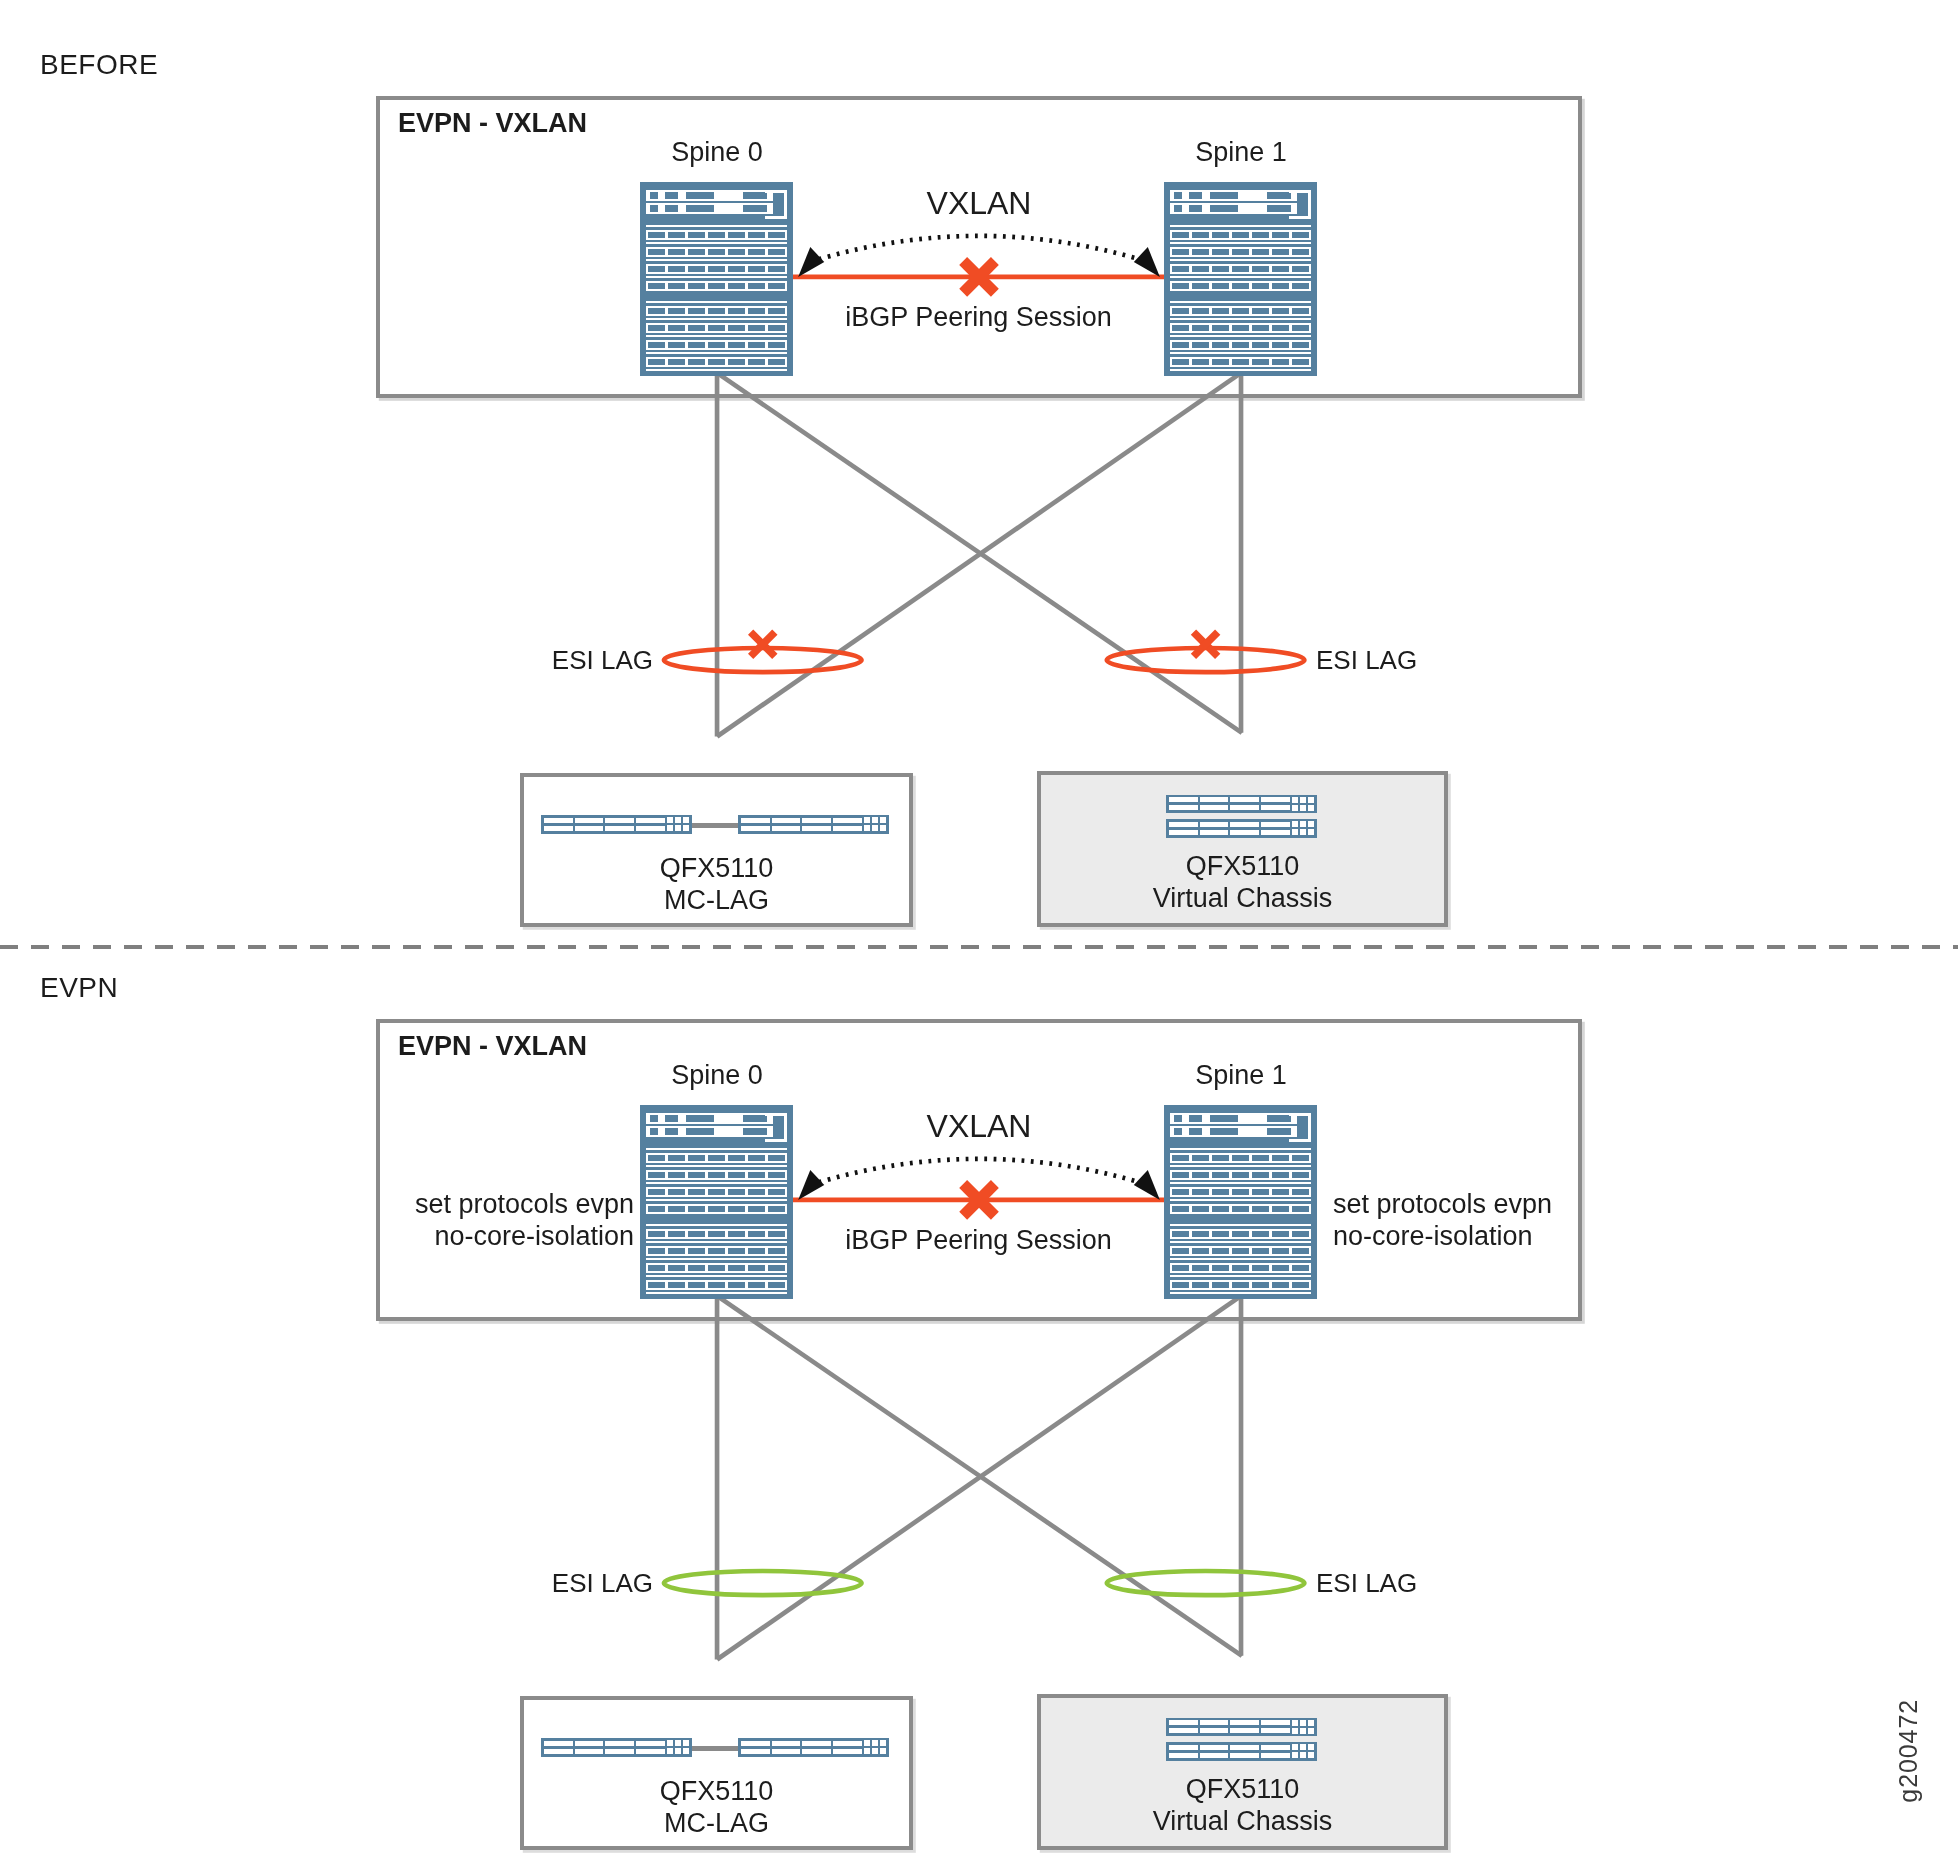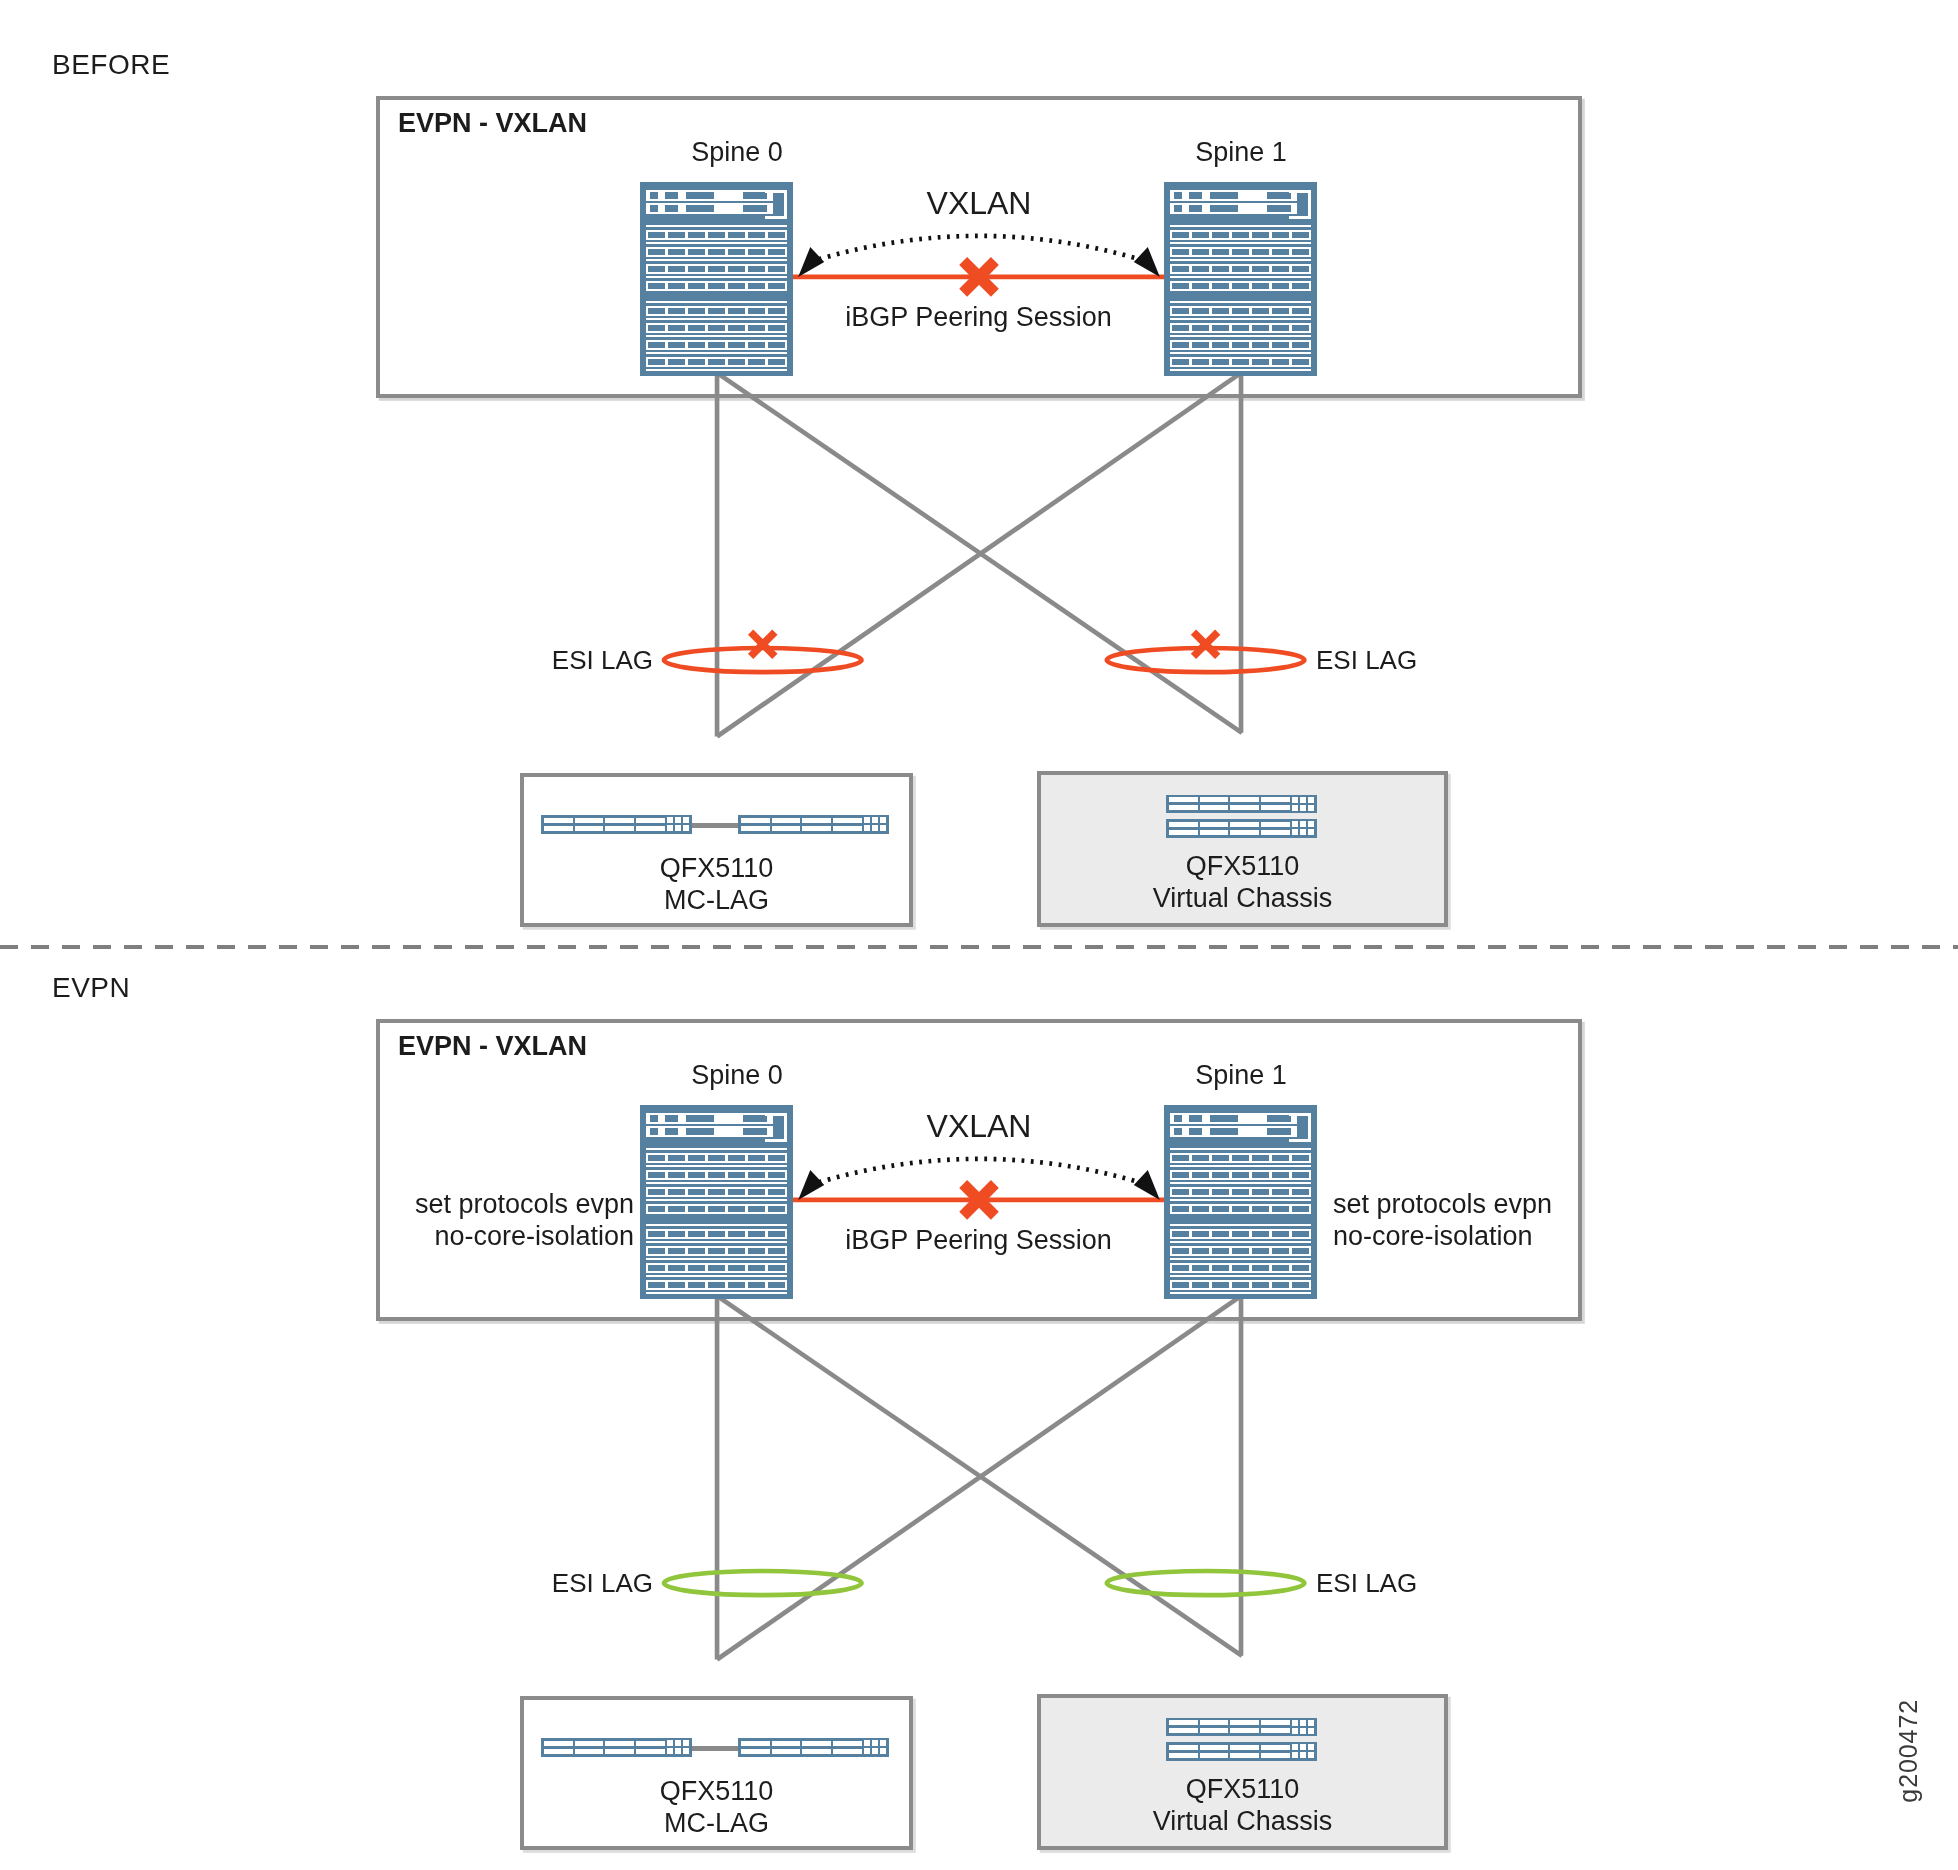--- a/index.html
+++ b/index.html
@@ -3,31 +3,31 @@
 <meta charset="utf-8">
 <style>
   html,body { margin:0; padding:0; background:#ffffff; }
   body { font-family:"Liberation Sans", sans-serif; color:#1c1c1c; }
   .canvas { position:relative; width:1959px; height:1871px; background:#fff; overflow:hidden; }
 
   .panel { position:absolute; left:0; width:1959px; height:923px; }
   .p-before { top:0;    --ring: var(--alert-red); }
   .p-after  { top:923px; --ring: var(--ok-green); }
 
-  .sec-title { position:absolute; left:52px; top:49px; font-size:28px; letter-spacing:0.5px; }
+  .sec-title { position:absolute; left:40px; top:49px; font-size:28px; letter-spacing:0.5px; }
 
   .evpn-box { position:absolute; left:376px; top:96px; width:1206px; height:302px;
               border:4.7px solid #8b8b8b; background:#fff; box-sizing:border-box;
               box-shadow:2.8px 2.8px 0 rgba(120,120,120,.3); }
   .evpn-label { position:absolute; left:398px; top:108px; font-size:27px;font-weight:bold; }
 
   .overlay { position:absolute; left:0; top:0; width:1959px; height:923px; pointer-events:none; }
 
   .spine-label { position:absolute; top:137px; width:224px; text-align:center; font-size:27px; }
-  .sl0 { left:625px; } .sl1 { left:1129px; }
+  .sl0 { left:605px; } .sl1 { left:1129px; }
   .vxlan-label { position:absolute; left:867px; width:224px; top:185px; text-align:center; font-size:32px; }
   .ibgp-label  { position:absolute; left:820px; width:317px; top:302px; text-align:center; font-size:27px; }
 
   .note { position:absolute; top:265px; font-size:27px; line-height:32px; }
   .note-left  { left:380px;  width:254px; text-align:right; }
   .note-right { left:1333px; width:280px; text-align:left; }
 
   .esi-label { position:absolute; top:645px; font-size:26px; }
   .esi-l { left:499px;  width:154px; text-align:right; }
   .esi-r { left:1316px; width:168px; text-align:left; }

